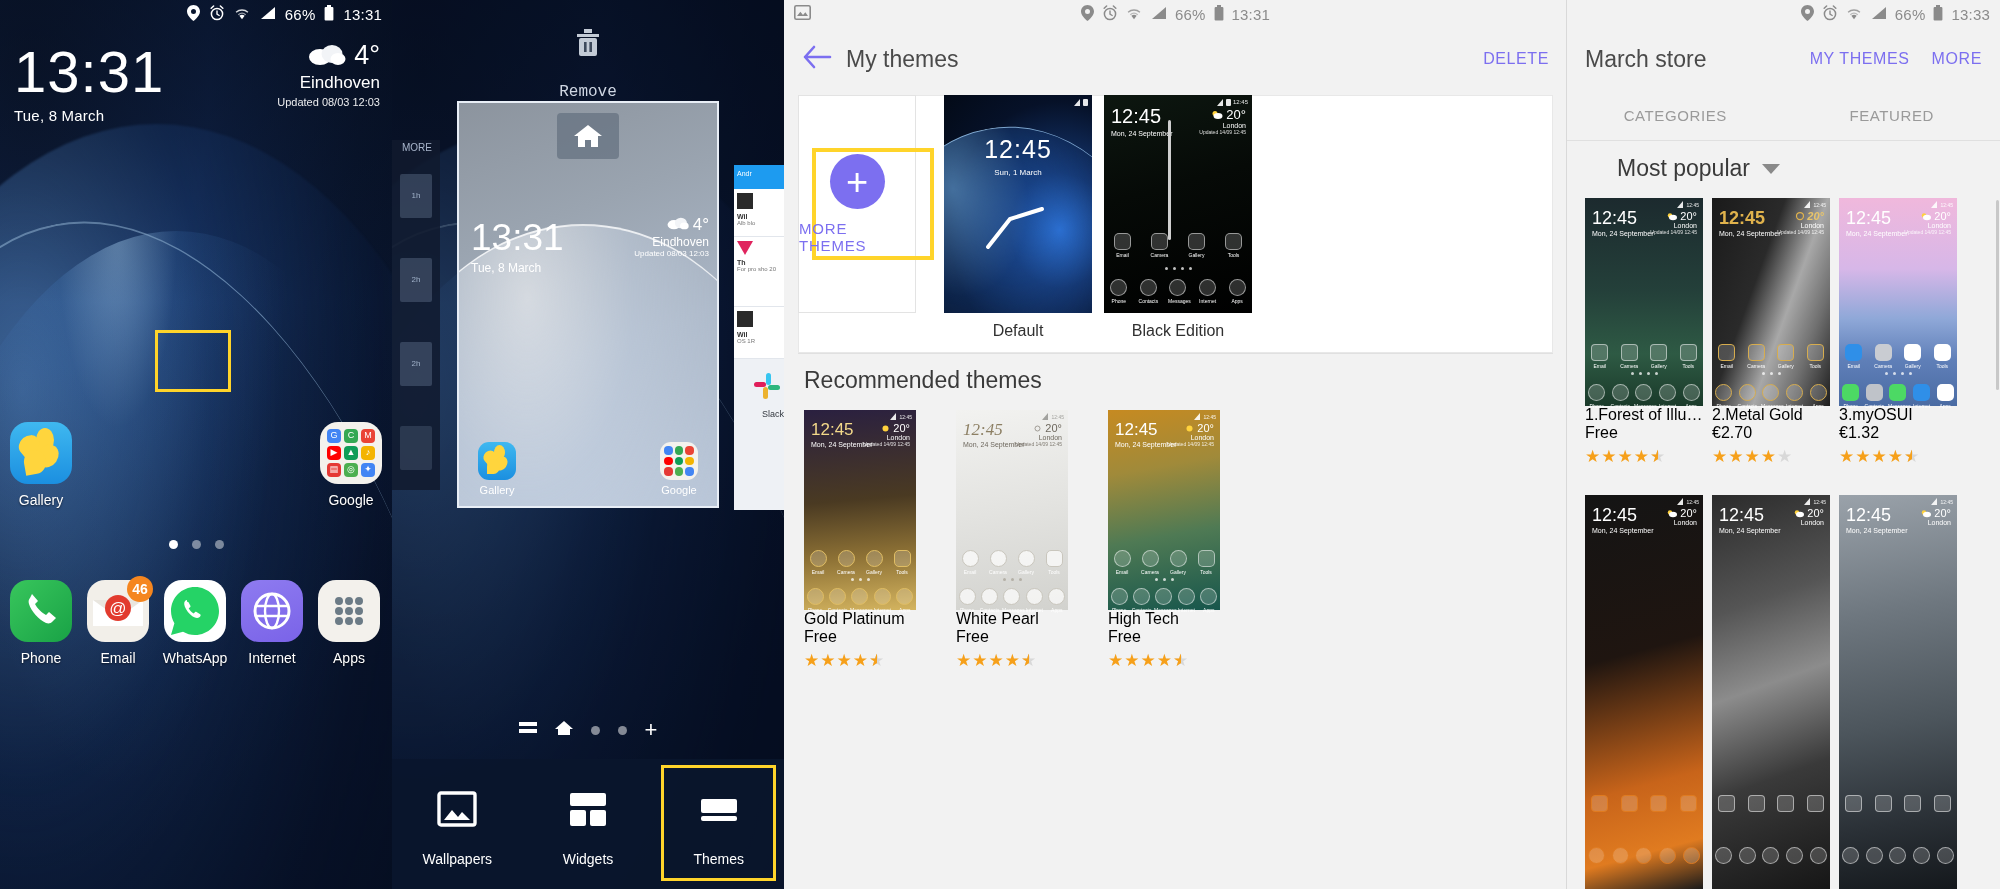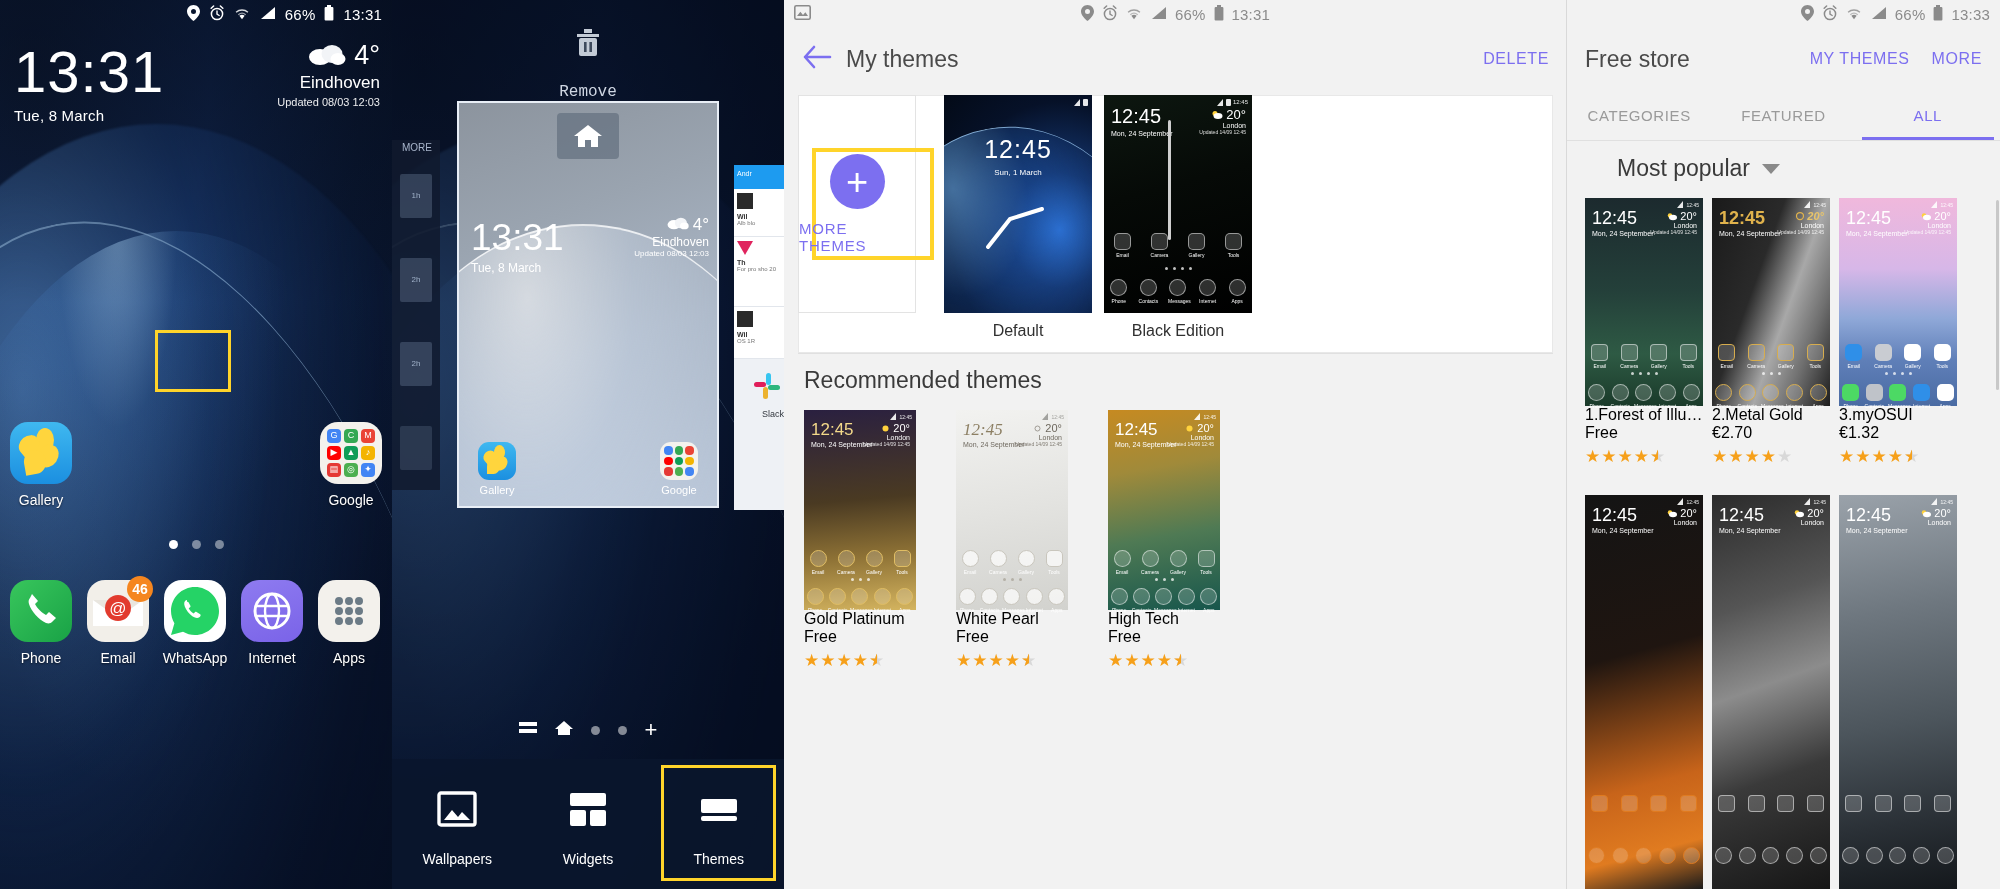--- a/index.html
+++ b/index.html
@@ -951,35 +951,32 @@
         <span class="sbtext">66%</span>
         <span><svg width="10" height="16" viewBox="0 0 10 16">
               <rect x="3" y="0" width="4" height="2" fill="#8b8b8b"></rect>
               <rect x="0.6" y="2" width="8.8" height="13.4" rx="1" fill="#8b8b8b"></rect>
             </svg></span>
         <span class="sbtext">13:33</span>
       </span>
     </div>
 
     <div class="appbar">
-      <span class="title">Free store</span>
+      <span class="title">March store</span>
       <span class="spacer"></span>
       <span class="action">MY THEMES</span>
       <span class="action">MORE</span>
     </div>
 
     <div class="tabs">
       <div class="tab">
           <span>CATEGORIES</span>
         </div>
       <div class="tab">
           <span>FEATURED</span>
-        </div>
-      <div class="tab active">
-          <span>ALL</span>
         </div>
     </div>
     <div class="divider" style="left:0; right:0; top:140px;"></div>
 
     <div class="sortrow" style="position:absolute; left:18px; top:155px;margin-left:32px;">
       <span class="sec-title">Most popular</span>
       <span class="caret"></span>
     </div>
 
     <div style="position:absolute; left:18px; top:198px;">

